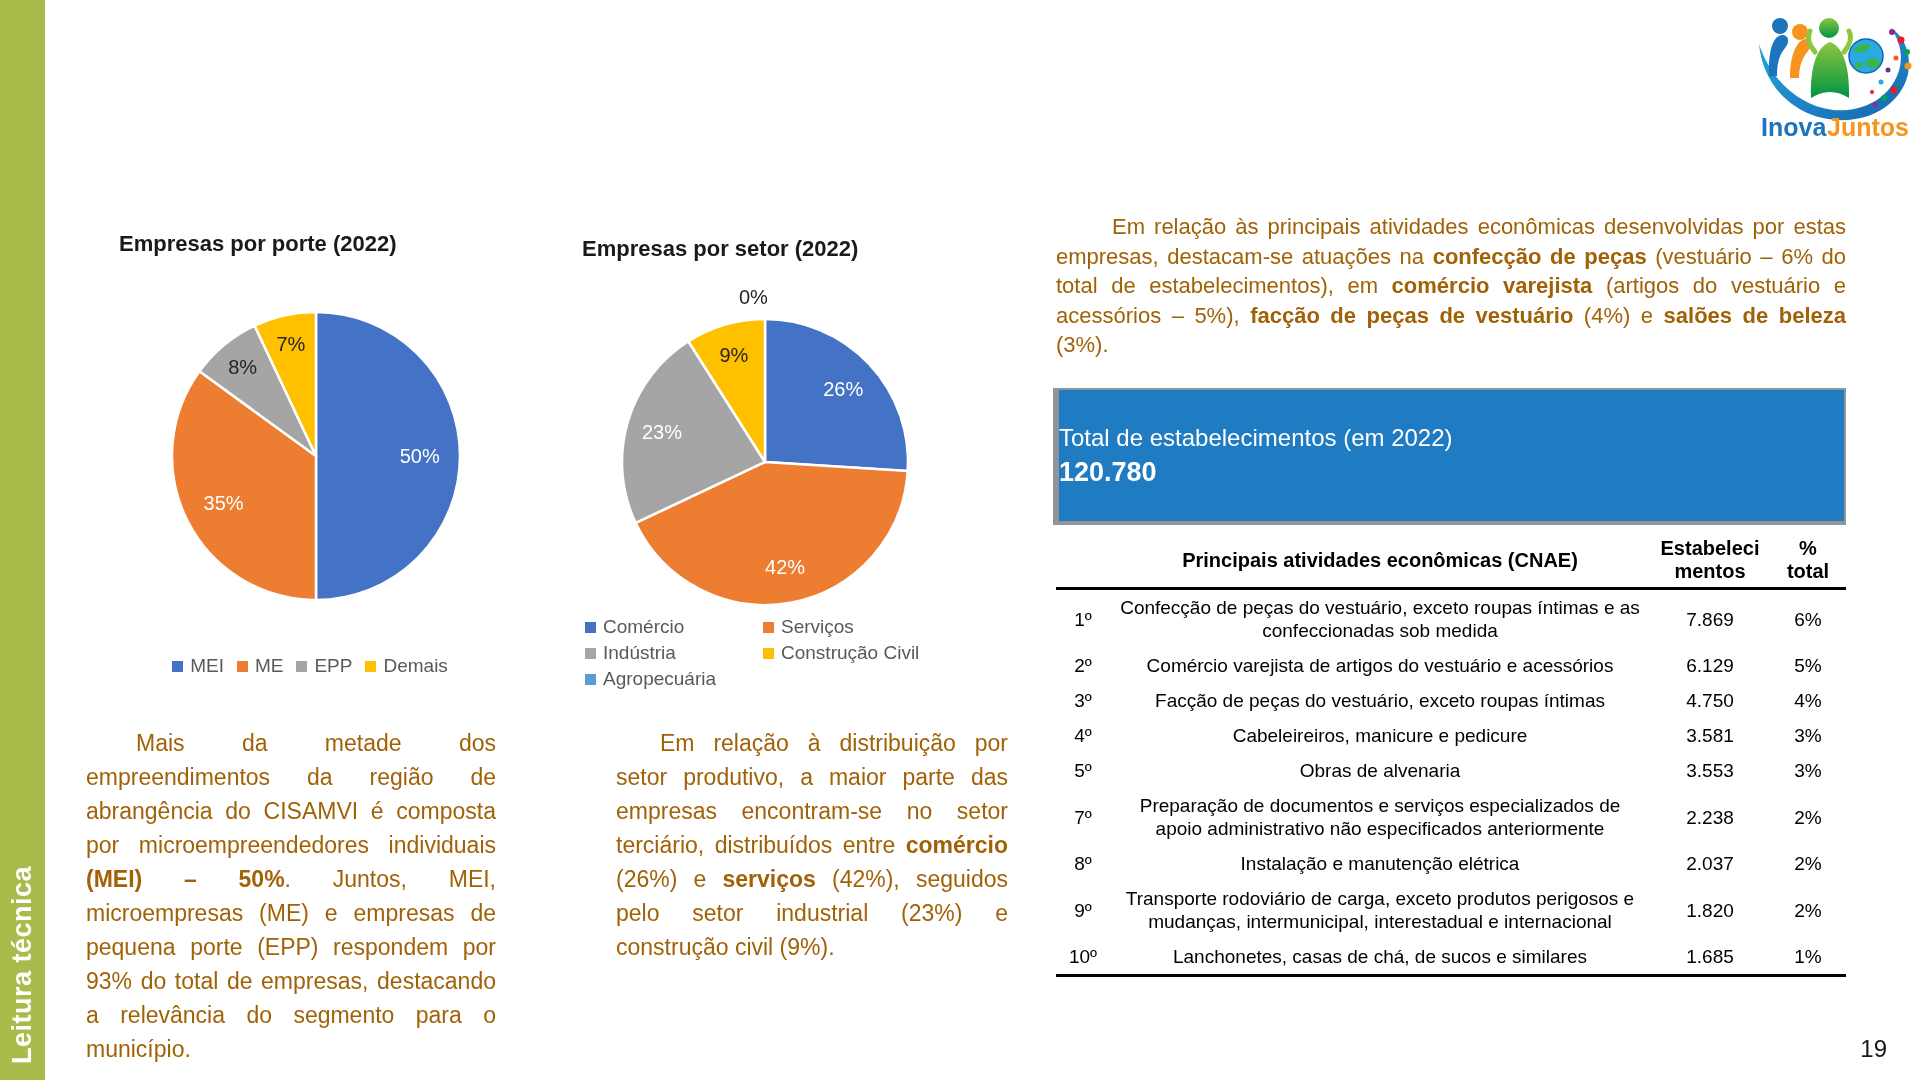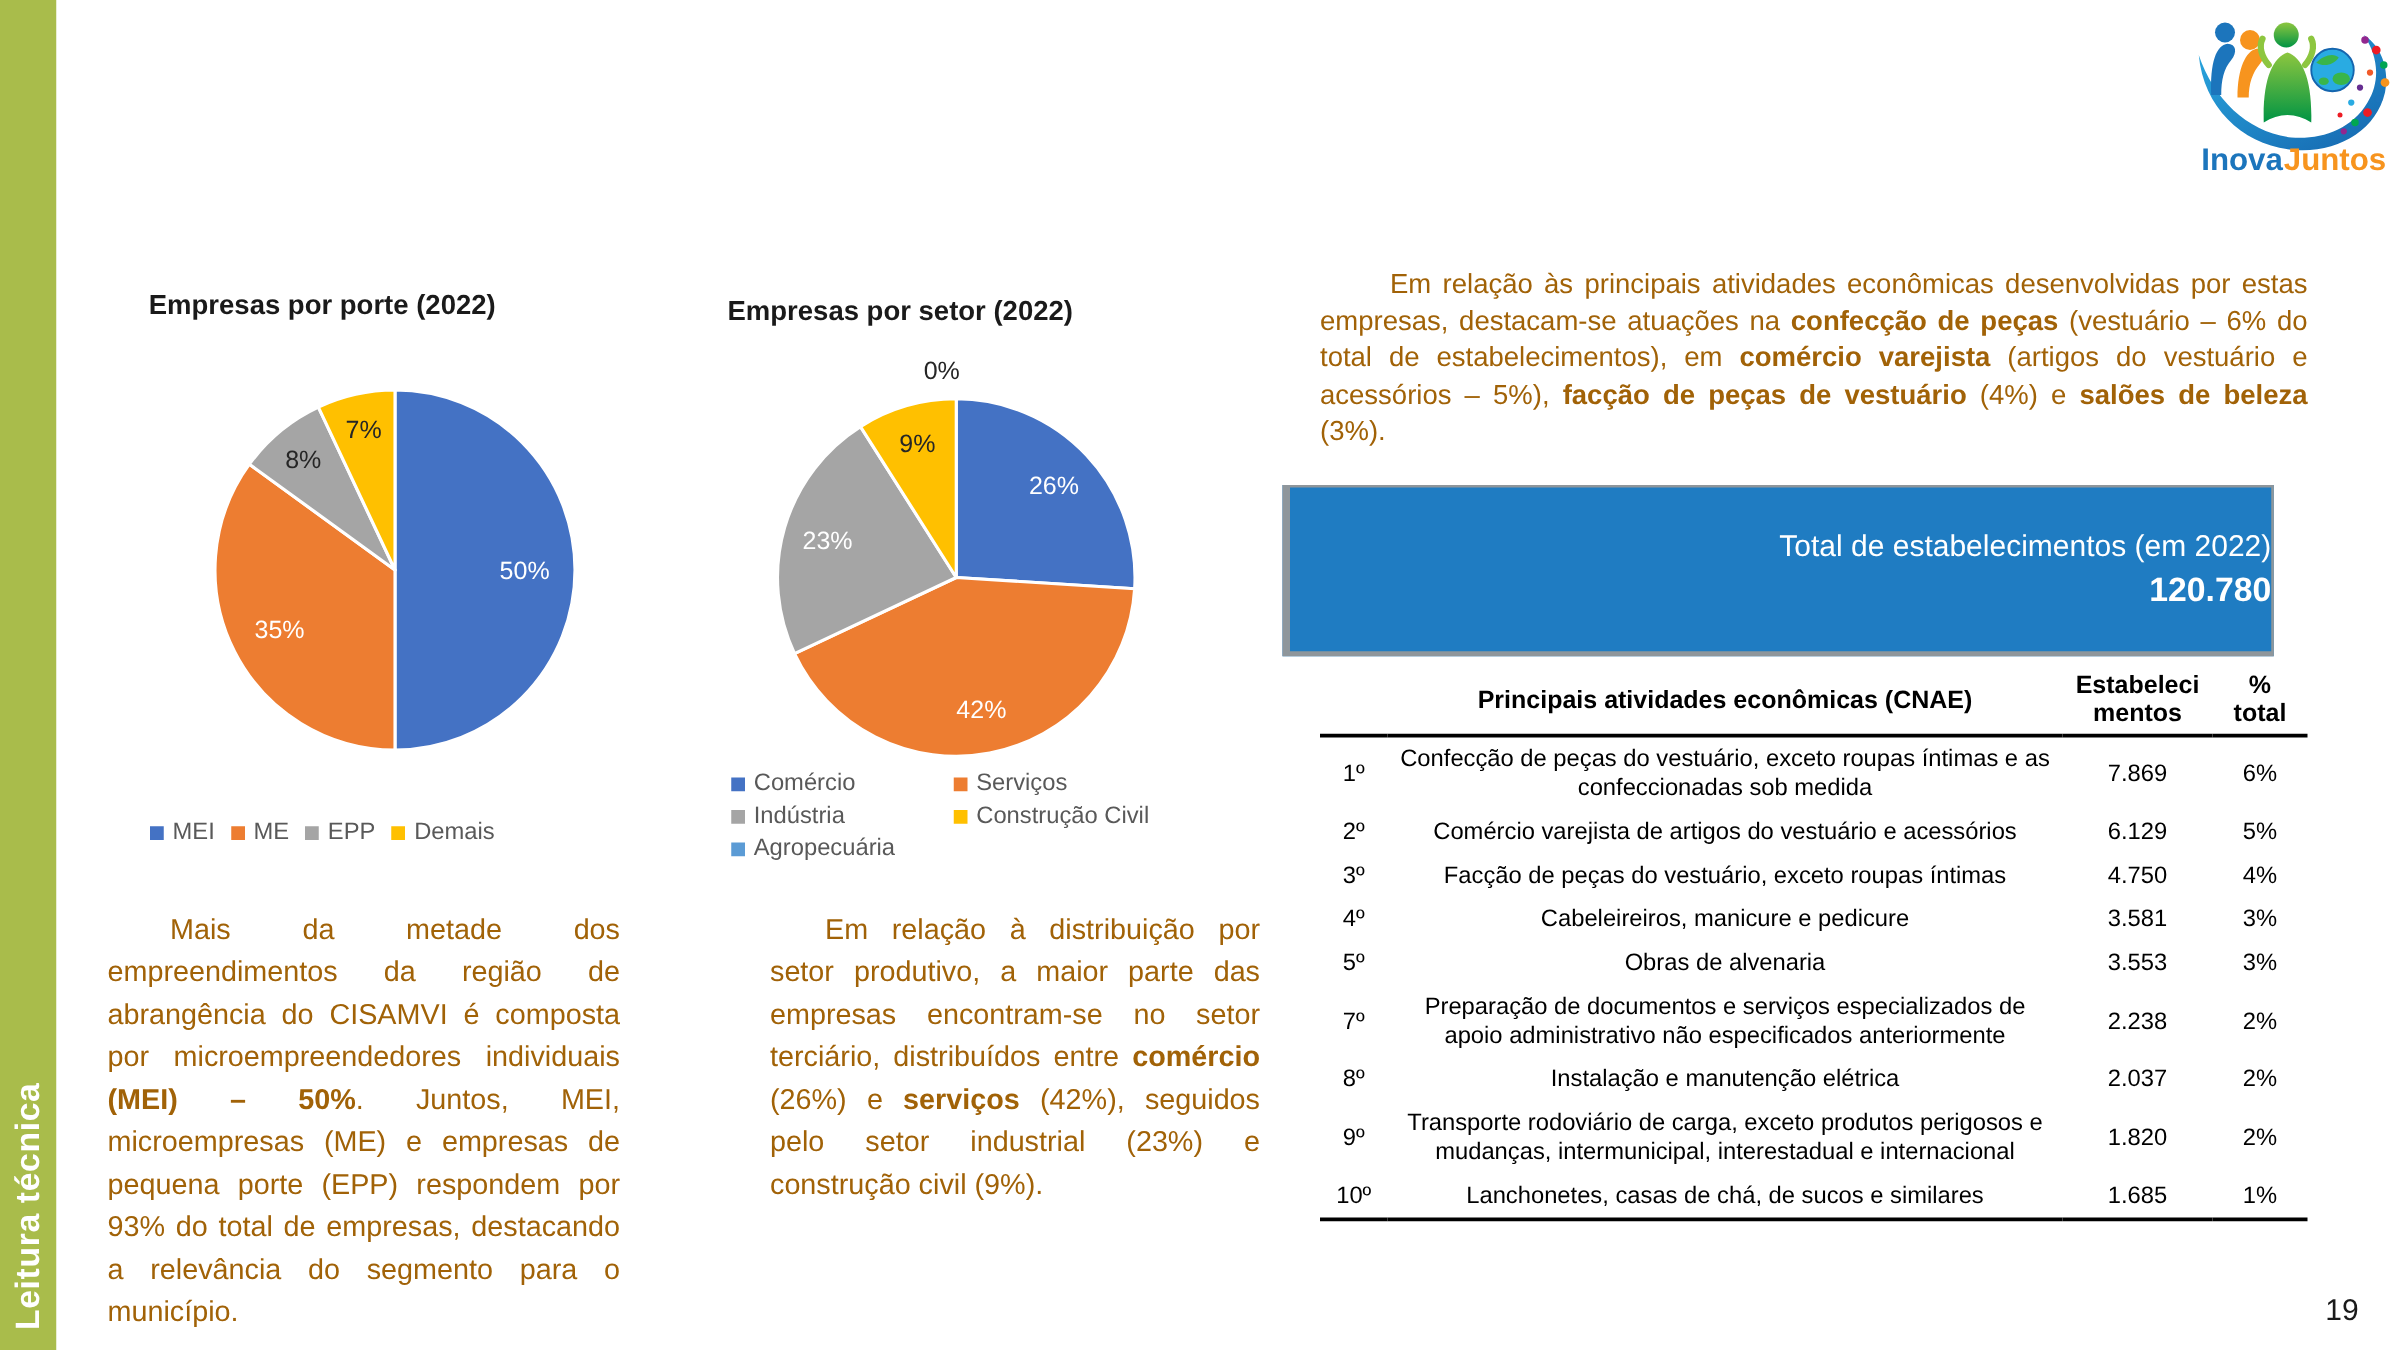--- a/index.html
+++ b/index.html
@@ -22,38 +22,38 @@
   #title1{left:119px;top:231px;}
   #title2{left:582px;top:236px;}
 
   svg.pie{position:absolute;}
   #pie1{left:166px;top:306px;}
   #pie2{left:607px;top:277px;}
   .pie text{font-family:"Liberation Sans","DejaVu Sans",sans-serif;font-size:20px;}
 
   
   .legend{position:absolute;color:#595959;font-size:19px;}
-  #legend1{left:120px;top:655px;width:380px;display:flex;gap:13px;}
+  #legend1{left:120px;top:655px;width:380px;display:flex;justify-content:center;gap:13px;}
   #legend2{left:585px;top:616px;width:400px;display:flex;flex-wrap:wrap;row-gap:4px;}
   #legend2 .legend-item{width:178px;}
   .legend-item{display:flex;align-items:center;gap:7px;}
   .legend-swatch{width:11px;height:11px;flex:0 0 auto;}
 
   
   .para{position:absolute;text-align:justify;color:#a16207;}
   .para b{font-weight:bold;}
   #para-left{left:86px;top:726px;width:410px;font-size:23px;line-height:34px;text-indent:50px;}
   #para-middle{left:588px;top:726px;width:392px;font-size:23px;line-height:34px;text-indent:44px;margin-left:28px;}
   #para-right{left:1056px;top:212px;width:790px;font-size:22px;line-height:29.5px;text-indent:56px;}
 
   
   .banner{
-    position:absolute;left:1026px;top:388px;width:793px;height:137px;box-sizing:border-box;
+    position:absolute;left:1053px;top:388px;width:793px;height:137px;box-sizing:border-box;
     border:2px solid #8f969b;border-left-width:6px;border-bottom-width:4px;
-    display:flex;flex-direction:column;justify-content:center;align-items:flex-end;gap:5px;color:#ffffff;
+    display:flex;flex-direction:column;justify-content:center;align-items:flex-start;gap:5px;color:#ffffff;
   }
   .banner-title{font-size:24px;}
   .banner-value{font-size:27px;font-weight:bold;}
 
   
   table.cnae{
     position:absolute;left:1056px;top:533px;width:790px;
     border-collapse:collapse;table-layout:fixed;font-size:19px;color:#000;
     border-bottom:3px solid #000;
   }

